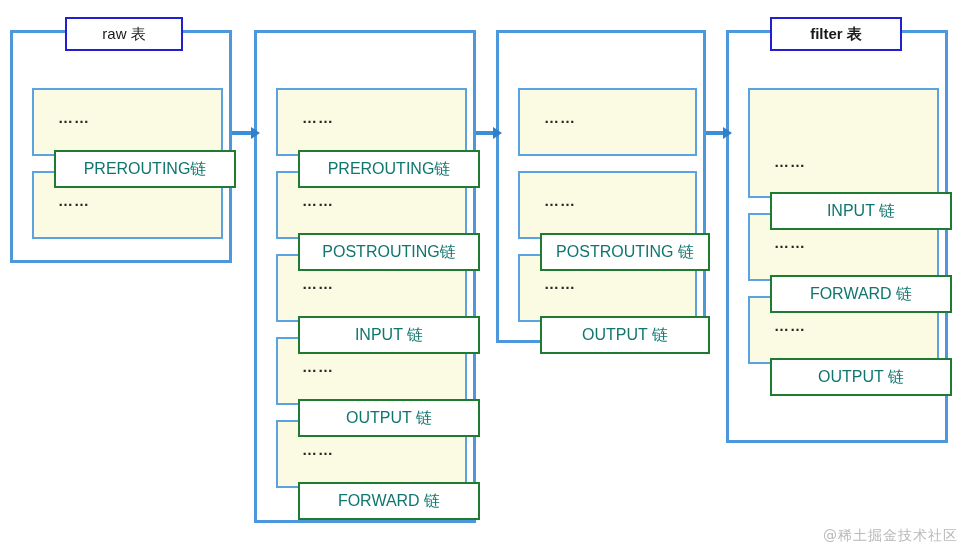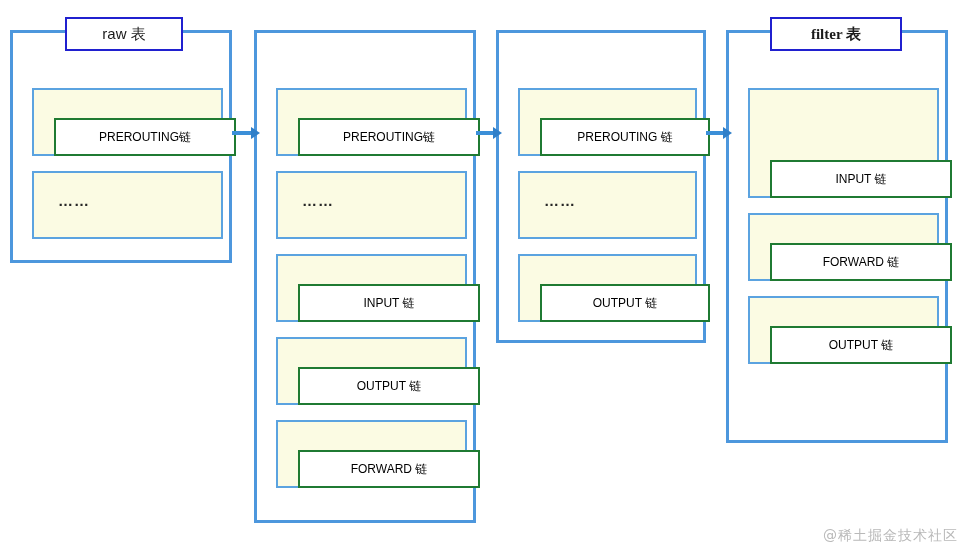--- a/index.html
+++ b/index.html
@@ -69,27 +69,28 @@
     line-height: 19px;
     white-space: nowrap;
     font-family: "DejaVu Sans", "Liberation Sans", sans-serif;
   }
   .chain-plate {
     position: absolute;
     box-sizing: border-box;
     border: 2px solid #1f7a32;
     background: #ffffff;
     text-align: center;
-    font-size: 12px;
-    color: #000000;
+    font-size: 16px;
+    color: #0f766e;
     z-index: 3;
     white-space: nowrap;
     display: flex;
     align-items: center;
     justify-content: center;
+    margin-top: 32px;
   }
 
   
   .arrow {
     position: absolute;
     height: 12px;
     z-index: 5;
   }
   .arrow .shaft {
     position: absolute;
@@ -129,40 +130,41 @@
     <div class="panel-dots" style="left: 58px; top: 110px; z-index: 2;">……</div>
     <div class="chain-plate" style="left: 54px; top: 118px; width: 182px; height: 38px;">PREROUTING链</div>
     <div class="chain-panel" style="left: 32px; top: 171px; width: 191px; height: 68px;"></div>
     <div class="panel-dots" style="left: 58px; top: 193px; z-index: 2;">……</div>
     <div class="table-box" style="left: 254px; top: 30px; width: 222px; height: 493px;"></div>
     <div class="chain-panel" style="left: 276px; top: 88px; width: 191px; height: 68px;"></div>
     <div class="panel-dots" style="left: 302px; top: 110px; z-index: 2;">……</div>
     <div class="chain-plate" style="left: 298px; top: 118px; width: 182px; height: 38px;">PREROUTING链</div>
     <div class="chain-panel" style="left: 276px; top: 171px; width: 191px; height: 68px;"></div>
     <div class="panel-dots" style="left: 302px; top: 193px; z-index: 2;">……</div>
+    <div class="chain-plate" style="left: 298px; top: 201px; width: 182px; height: 38px;">POSTROUTING链</div>
     <div class="chain-panel" style="left: 276px; top: 254px; width: 191px; height: 68px;"></div>
     <div class="panel-dots" style="left: 302px; top: 276px; z-index: 2;">……</div>
     <div class="chain-plate" style="left: 298px; top: 284px; width: 182px; height: 38px;">INPUT 链</div>
     <div class="chain-panel" style="left: 276px; top: 337px; width: 191px; height: 68px;"></div>
     <div class="panel-dots" style="left: 302px; top: 359px; z-index: 2;">……</div>
     <div class="chain-plate" style="left: 298px; top: 367px; width: 182px; height: 38px;">OUTPUT 链</div>
     <div class="chain-panel" style="left: 276px; top: 420px; width: 191px; height: 68px;"></div>
     <div class="panel-dots" style="left: 302px; top: 442px; z-index: 2;">……</div>
     <div class="chain-plate" style="left: 298px; top: 450px; width: 182px; height: 38px;">FORWARD 链</div>
     <div class="table-box" style="left: 496px; top: 30px; width: 210px; height: 313px;"></div>
     <div class="chain-panel" style="left: 518px; top: 88px; width: 179px; height: 68px;"></div>
     <div class="panel-dots" style="left: 544px; top: 110px; z-index: 2;">……</div>
-    <div class="chain-plate" style="left: 540px; top: 118px; width: 170px; height: 38px;">PREROUTING 链</div>
     <div class="chain-panel" style="left: 518px; top: 171px; width: 179px; height: 68px;"></div>
     <div class="panel-dots" style="left: 544px; top: 193px; z-index: 2;">……</div>
+    <div class="chain-plate" style="left: 540px; top: 201px; width: 170px; height: 38px;">POSTROUTING 链</div>
     <div class="chain-panel" style="left: 518px; top: 254px; width: 179px; height: 68px;"></div>
     <div class="panel-dots" style="left: 544px; top: 276px; z-index: 2;">……</div>
     <div class="chain-plate" style="left: 540px; top: 284px; width: 170px; height: 38px;">OUTPUT 链</div>
     <div class="table-box" style="left: 726px; top: 30px; width: 222px; height: 413px;"></div>
-    <div class="table-title bold" style="left: 770px; top: 17px; width: 132px; font-family: Liberation Serif, serif;">filter 表</div>
+    <div class="table-title bold" style="left: 770px; top: 17px; width: 132px;">filter 表</div>
     <div class="chain-panel" style="left: 748px; top: 88px; width: 191px; height: 110px;"></div>
     <div class="panel-rules" style="left: 776px; top: 98px;">
       <div>第1条规则</div>
       <div>第2条规则</div>
       <div>第3条规则</div>
     </div>
     <div class="panel-dots" style="left: 774px; top: 154px; z-index: 2;">……</div>
     <div class="chain-plate" style="left: 770px; top: 160px; width: 182px; height: 38px;">INPUT 链</div>
     <div class="chain-panel" style="left: 748px; top: 213px; width: 191px; height: 68px;"></div>
     <div class="panel-dots" style="left: 774px; top: 235px; z-index: 2;">……</div>

